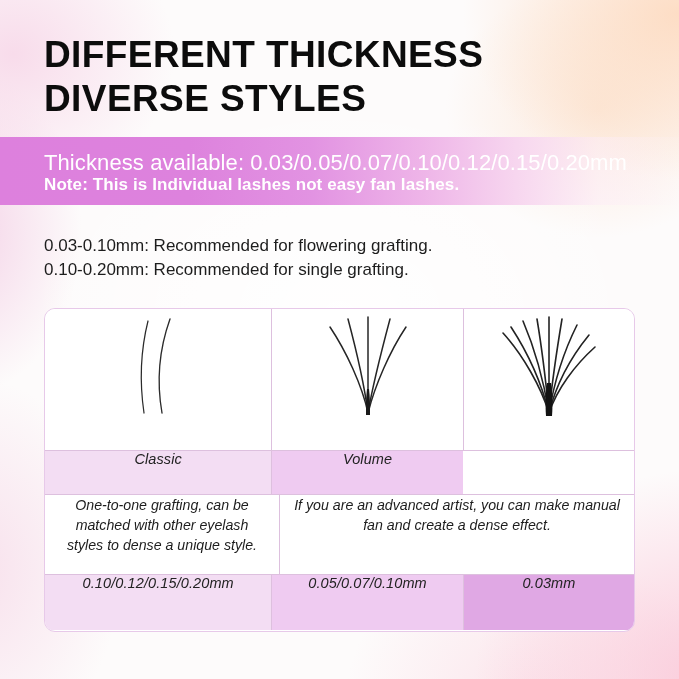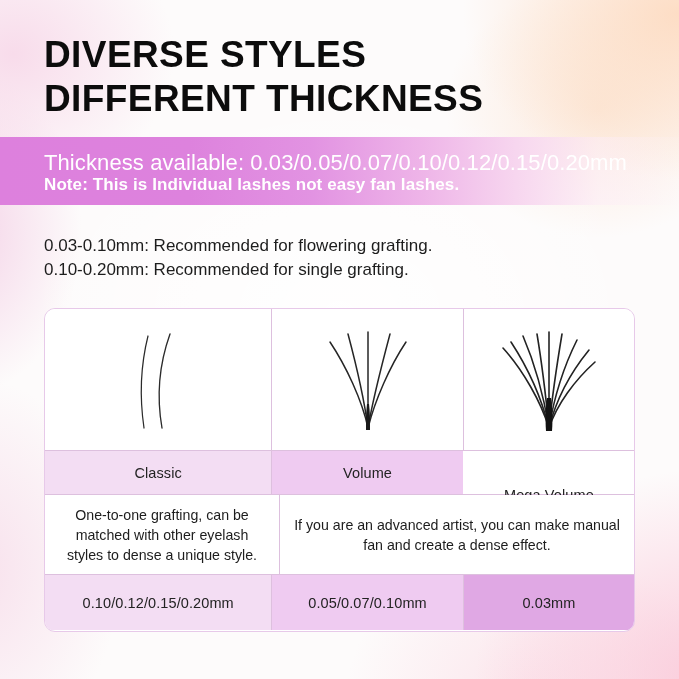--- a/index.html
+++ b/index.html
@@ -130,23 +130,23 @@
   .row { display: flex; width: 100%; box-sizing: border-box; }
 
   .row-images { height: 141px; }
   .row-labels { height: 44px; }
   .row-desc   { height: 80px; }
   .row-thick  { height: 56px; }
 
   .cell {
     box-sizing: border-box;
     display: flex;
-    align-items: center;
     justify-content: center;
     position: relative;
+    font-style: italic;
   }
   .c1 { width: 234px; }
   .c2 { width: 198px; }
   .c3 { width: 177px; }
   .c23 { width: 355px; }
 
   .vdiv  { border-left: 1px solid #ddc0de; }
   .hdiv  { border-top: 1px solid #ddc0de; }
 
   .img-cell { background: #ffffff; }
@@ -187,22 +187,22 @@
 
 <div id="page">
 
   <div class="bg-layer wash-tl"></div>
   <div class="bg-layer wash-tr"></div>
   <div class="bg-layer wash-br"></div>
   <div class="bg-layer wash-bl"></div>
   <div class="bg-layer wash-mid"></div>
 
   <div class="headline">
+    <span class="hl-line">DIFFERENT THICKNESS</span>
     <span class="hl-line">DIVERSE STYLES</span>
-    <span class="hl-line">DIFFERENT THICKNESS</span>
   </div>
 
   <div class="banner">
     <div class="banner-line1">Thickness available: 0.03/0.05/0.07/0.10/0.12/0.15/0.20mm</div>
     <div class="banner-line2">Note: This is Individual lashes not easy fan lashes.</div>
   </div>
 
   <div class="reco">
     <span class="reco-line">0.03-0.10mm: Recommended for flowering grafting.</span>
     <span class="reco-line">0.10-0.20mm: Recommended for single grafting.</span>

